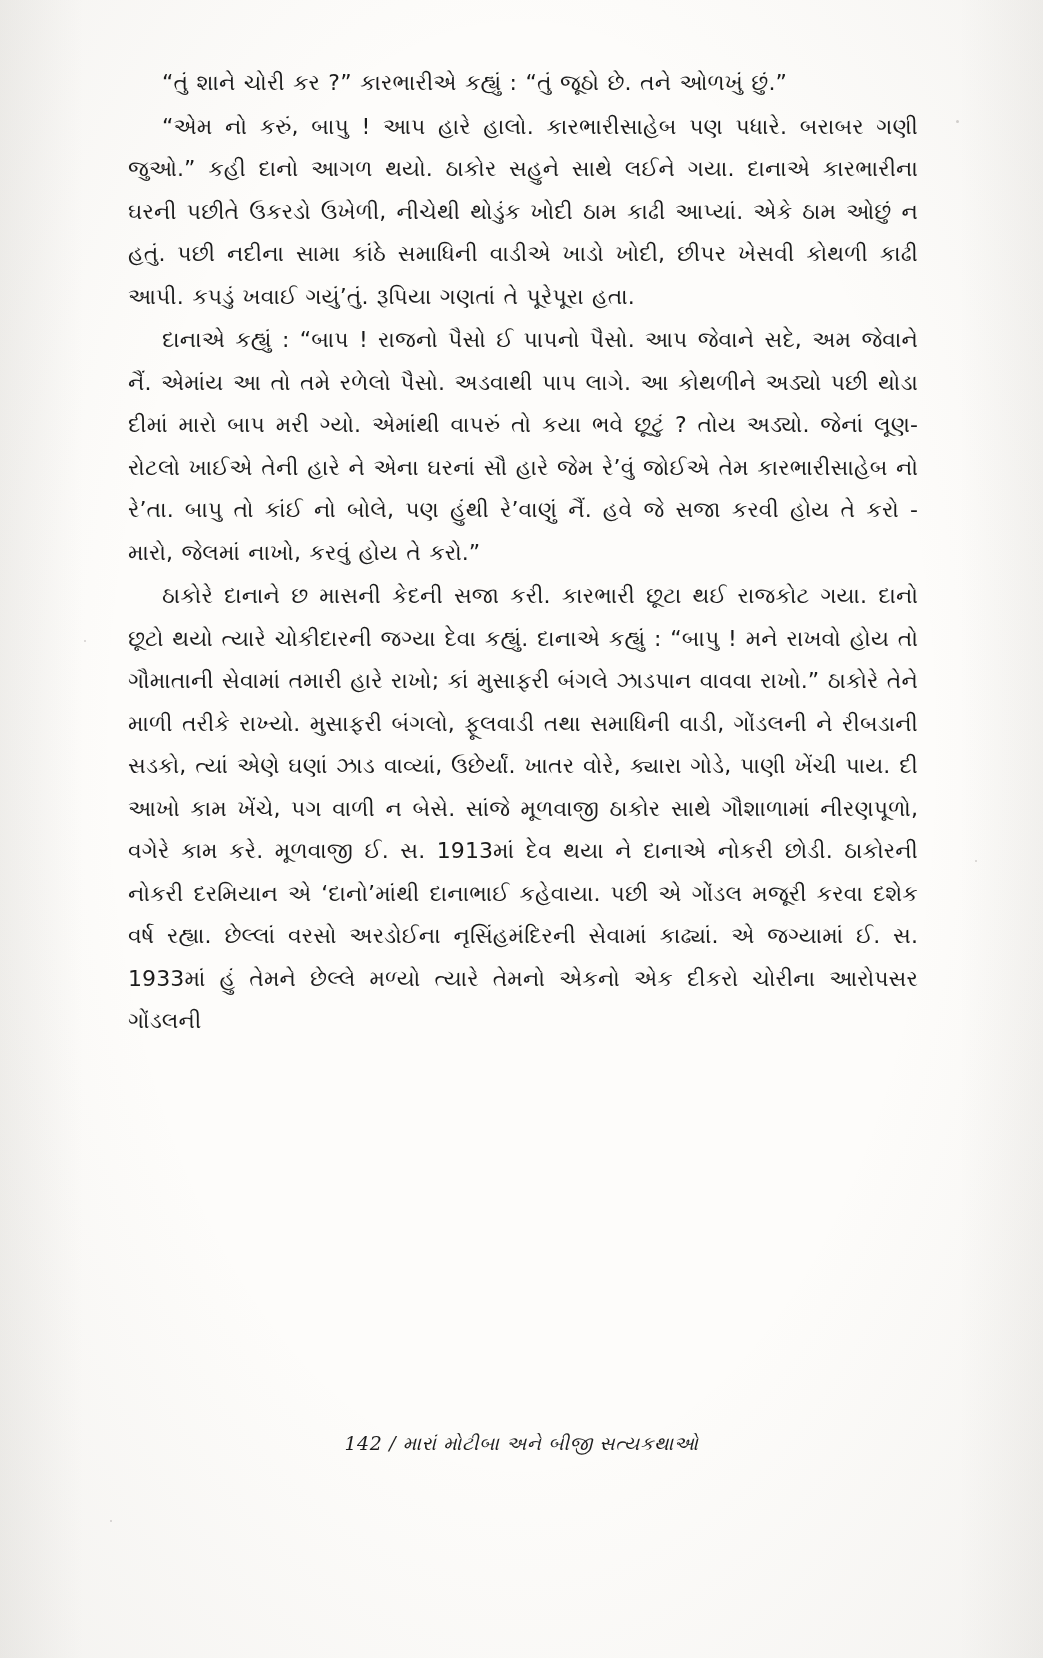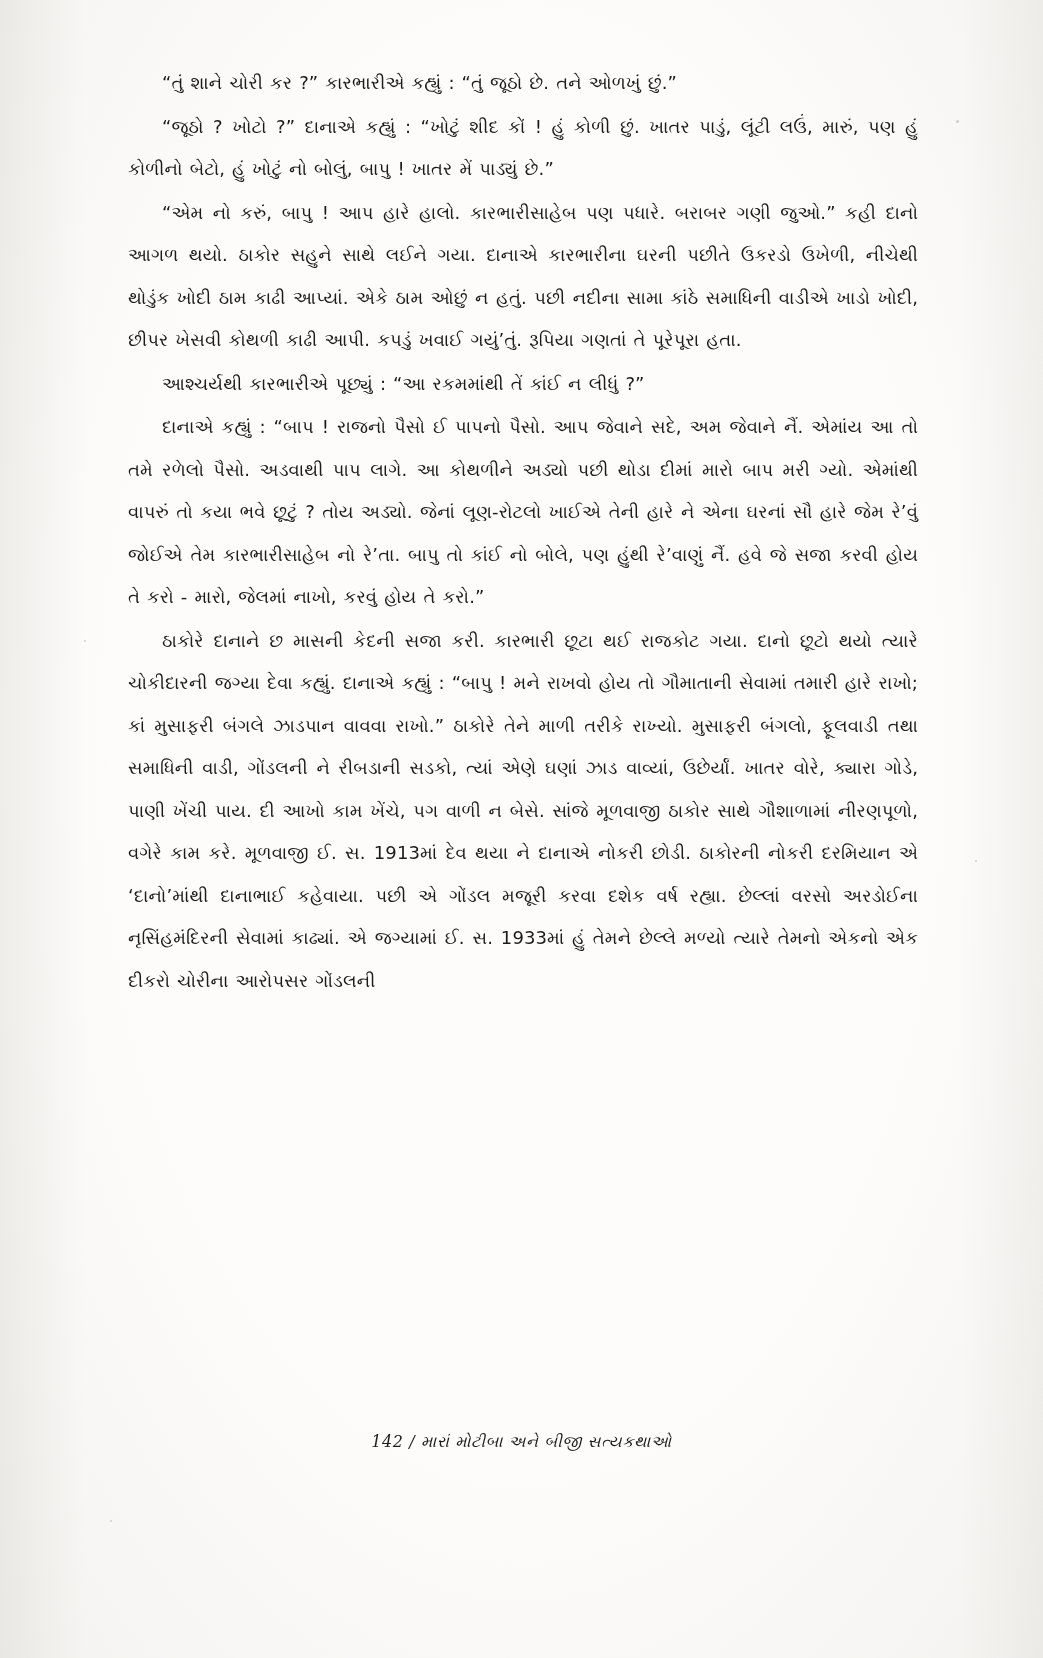--- a/index.html
+++ b/index.html
@@ -25,63 +25,61 @@
     pointer-events: none;
   }
   .text-block {
     position: absolute;
     left: 128px;
     top: 62px;
     width: 790px;
   }
   p.para {
     margin: 0 0 1px 0;
-    font-size: 18px;
+    font-size: 22px;
     line-height: 42.5px;
     color: #1b1b1b;
     text-align: justify;
     text-justify: inter-word;
     text-indent: 34px;
     letter-spacing: 0.1px;
     word-spacing: 1.2px;
   }
   .footer {
     position: absolute;
     left: 0;
     right: 0;
     top: 1432px;
     text-align: center;
   }
   .footer span {
     font-family: "DejaVu Serif", serif;
     font-style: italic;
-    font-size: 16px;
+    font-size: 19px;
     color: #1d1d1d;
     letter-spacing: 0.6px;
   }
   
   .speck {
     position: absolute;
     background: rgba(90,85,80,0.25);
     border-radius: 50%;
     pointer-events: none;
   }
 </style>
 </head>
 <body>
 
 <div class="page">
 
   <div class="paper-tint"></div>
 
   <div class="text-block">
     <p class="para">“તું શાને ચોરી કર ?” કારભારીએ કહ્યું : “તું જૂઠો છે. તને ઓળખું છું.”</p>
-    <p class="para">“જૂઠો ? ખોટો ?” દાનાએ કહ્યું : “ખોટું શીદ કોં ! હું કોળી છું. ખાતર પાડું, લૂંટી લઉં, મારું, પણ હું કોળીનો બેટો, હું ખોટું નો બોલું, બાપુ ! ખાતર મેં પાડ્યું છે.”</p>
     <p class="para">“એમ નો કરું, બાપુ ! આપ હારે હાલો. કારભારીસાહેબ પણ પધારે. બરાબર ગણી જુઓ.” કહી દાનો આગળ થયો. ઠાકોર સહુને સાથે લઈને ગયા. દાનાએ કારભારીના ઘરની પછીતે ઉકરડો ઉખેળી, નીચેથી થોડુંક ખોદી ઠામ કાઢી આપ્યાં. એકે ઠામ ઓછું ન હતું. પછી નદીના સામા કાંઠે સમાધિની વાડીએ ખાડો ખોદી, છીપર ખેસવી કોથળી કાઢી આપી. કપડું ખવાઈ ગયું’તું. રૂપિયા ગણતાં તે પૂરેપૂરા હતા.</p>
-    <p class="para">આશ્ચર્યથી કારભારીએ પૂછ્યું : “આ રકમમાંથી તેં કાંઈ ન લીધું ?”</p>
     <p class="para">દાનાએ કહ્યું : “બાપ ! રાજનો પૈસો ઈ પાપનો પૈસો. આપ જેવાને સદે, અમ જેવાને નૈં. એમાંય આ તો તમે રળેલો પૈસો. અડવાથી પાપ લાગે. આ કોથળીને અડ્યો પછી થોડા દીમાં મારો બાપ મરી ગ્યો. એમાંથી વાપરું તો કયા ભવે છૂટું ? તોય અડ્યો. જેનાં લૂણ-રોટલો ખાઈએ તેની હારે ને એના ઘરનાં સૌ હારે જેમ રે’વું જોઈએ તેમ કારભારીસાહેબ નો રે’તા. બાપુ તો કાંઈ નો બોલે, પણ હુંથી રે’વાણું નૈં. હવે જે સજા કરવી હોય તે કરો - મારો, જેલમાં નાખો, કરવું હોય તે કરો.”</p>
     <p class="para">ઠાકોરે દાનાને છ માસની કેદની સજા કરી. કારભારી છૂટા થઈ રાજકોટ ગયા. દાનો છૂટો થયો ત્યારે ચોકીદારની જગ્યા દેવા કહ્યું. દાનાએ કહ્યું : “બાપુ ! મને રાખવો હોય તો ગૌમાતાની સેવામાં તમારી હારે રાખો; કાં મુસાફરી બંગલે ઝાડપાન વાવવા રાખો.” ઠાકોરે તેને માળી તરીકે રાખ્યો. મુસાફરી બંગલો, ફૂલવાડી તથા સમાધિની વાડી, ગોંડલની ને રીબડાની સડકો, ત્યાં એણે ઘણાં ઝાડ વાવ્યાં, ઉછેર્યાં. ખાતર વોરે, ક્યારા ગોડે, પાણી ખેંચી પાય. દી આખો કામ ખેંચે, પગ વાળી ન બેસે. સાંજે મૂળવાજી ઠાકોર સાથે ગૌશાળામાં નીરણપૂળો, વગેરે કામ કરે. મૂળવાજી ઈ. સ. 1913માં દેવ થયા ને દાનાએ નોકરી છોડી. ઠાકોરની નોકરી દરમિયાન એ ‘દાનો’માંથી દાનાભાઈ કહેવાયા. પછી એ ગોંડલ મજૂરી કરવા દશેક વર્ષ રહ્યા. છેલ્લાં વરસો અરડોઈના નૃસિંહમંદિરની સેવામાં કાઢ્યાં. એ જગ્યામાં ઈ. સ. 1933માં હું તેમને છેલ્લે મળ્યો ત્યારે તેમનો એકનો એક દીકરો ચોરીના આરોપસર ગોંડલની</p>
   </div>
 
   <div class="footer">
     <span>142 / મારાં મોટીબા અને બીજી સત્યકથાઓ</span>
   </div>
 
   <div class="speck" style="left:956px; top:120px; width:3px; height:3px;"></div>
   <div class="speck" style="left:975px; top:860px; width:2px; height:2px;"></div>

